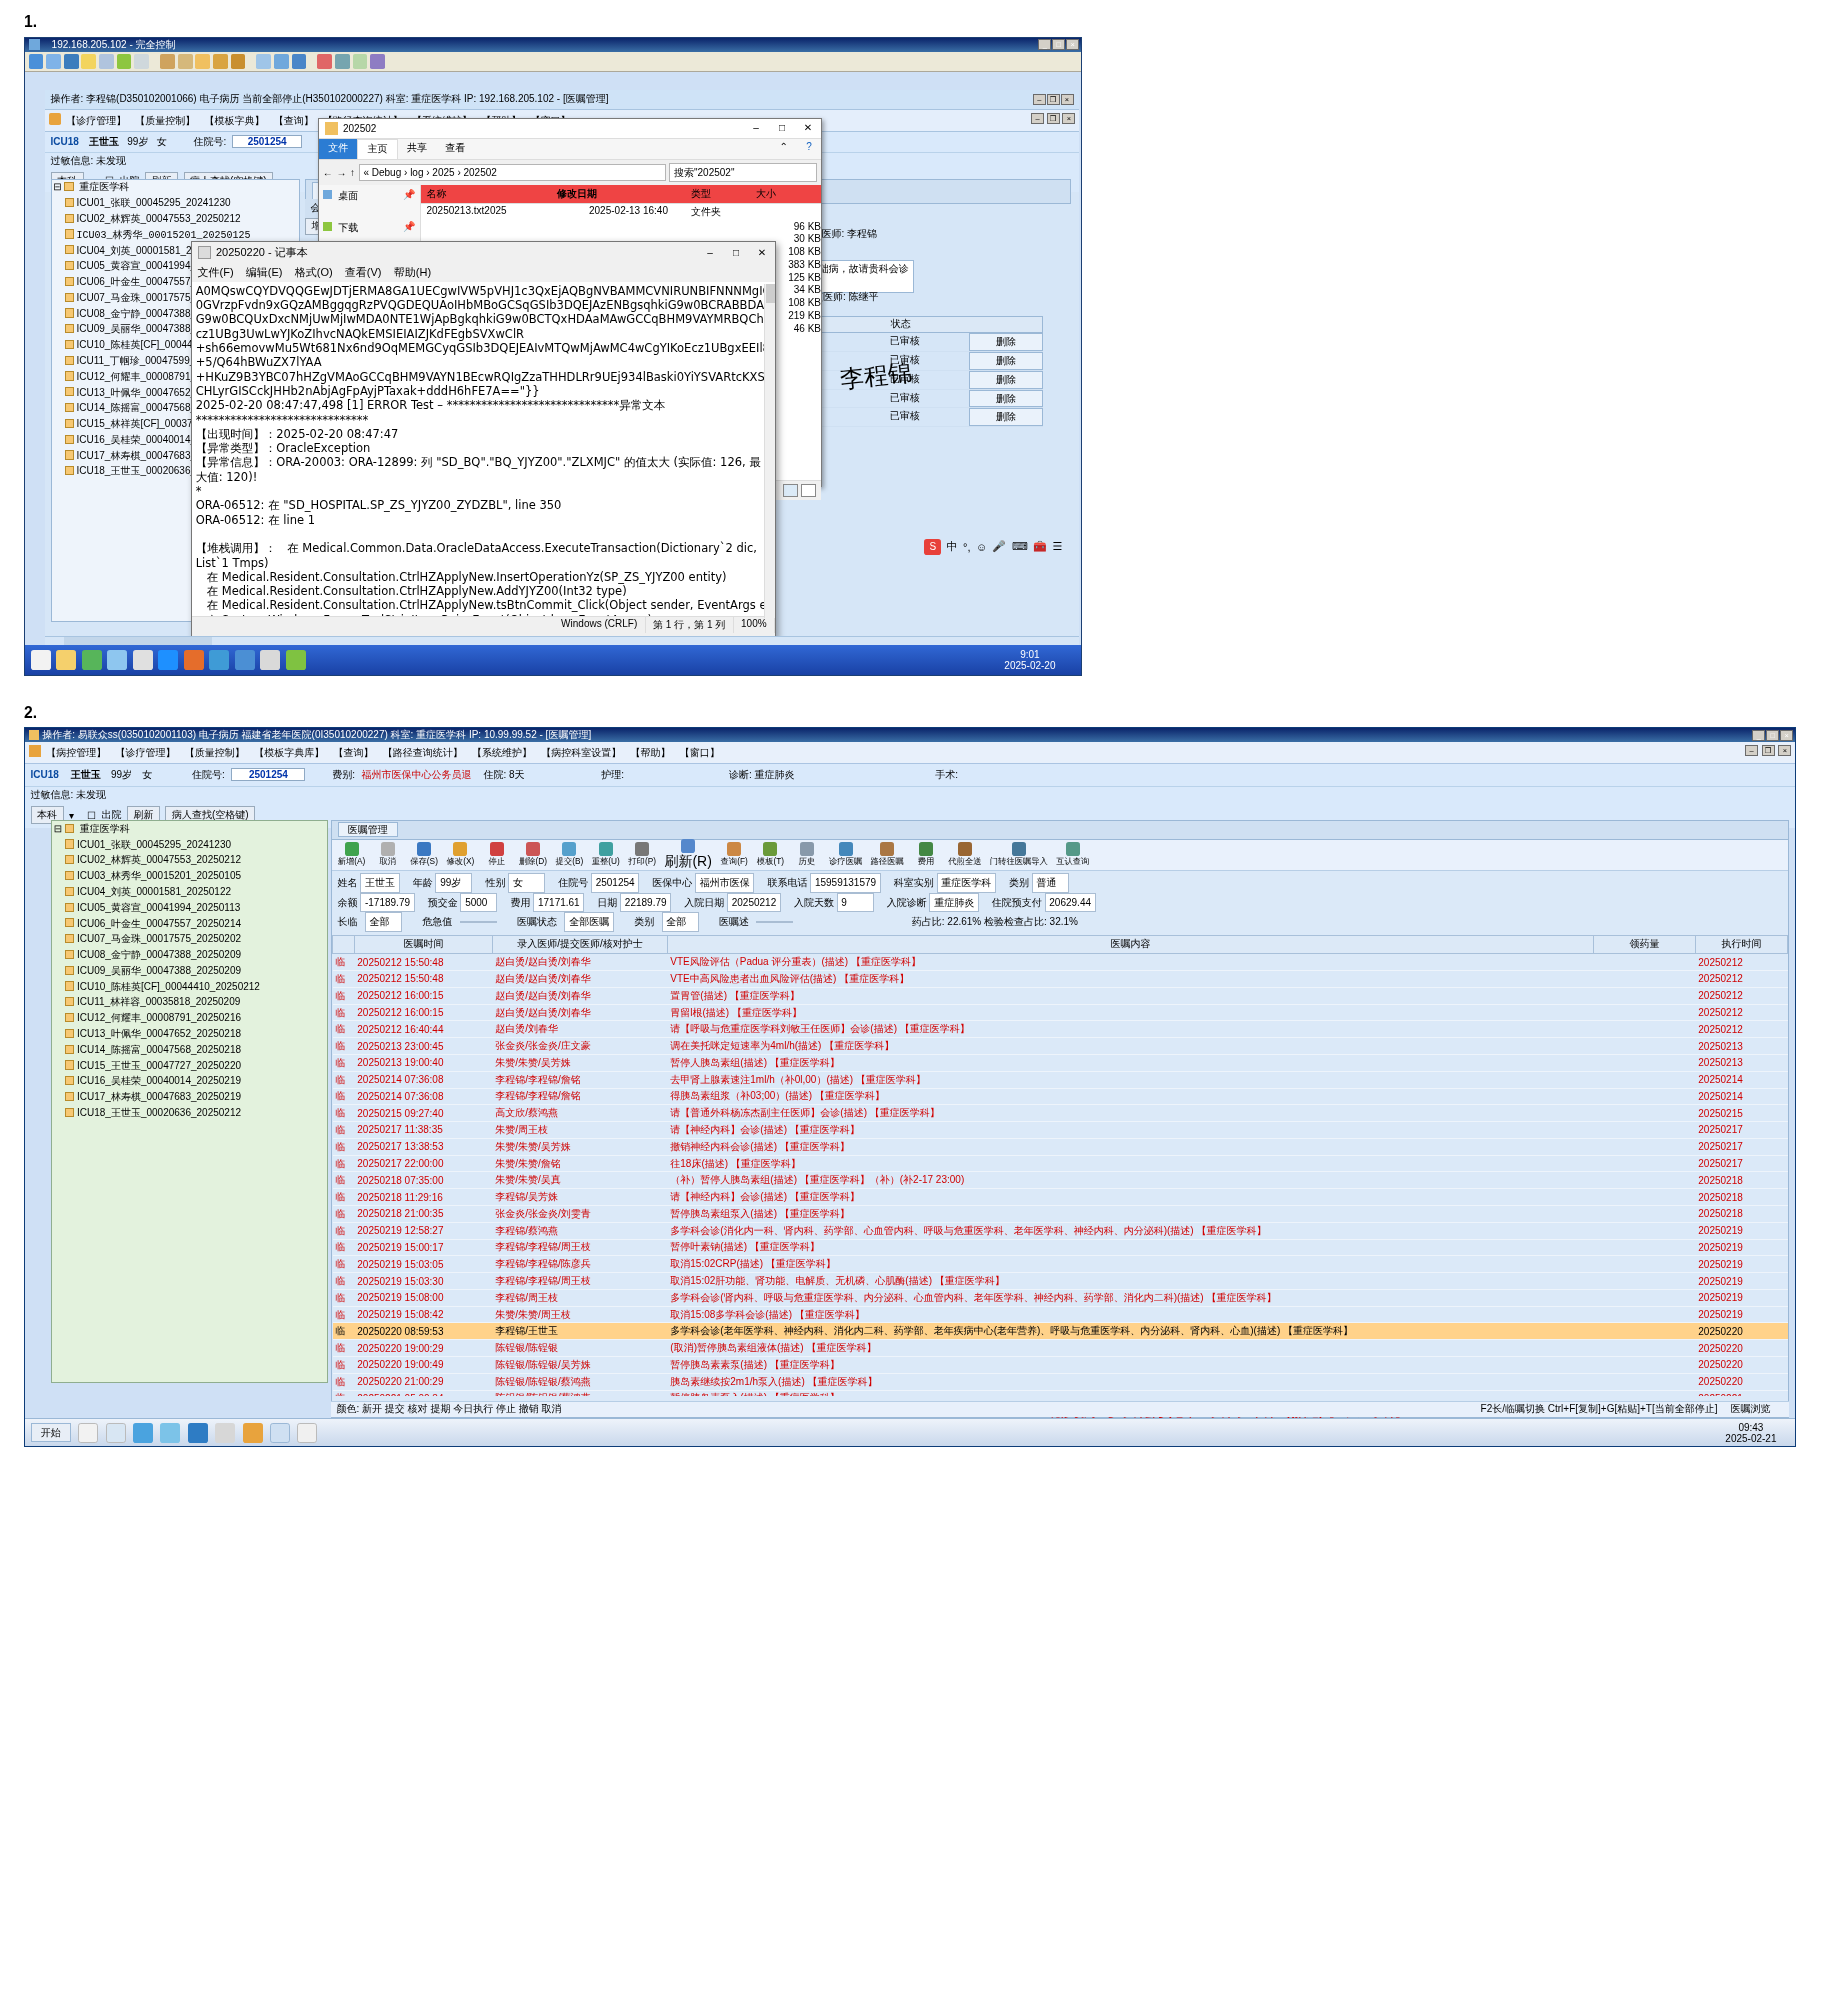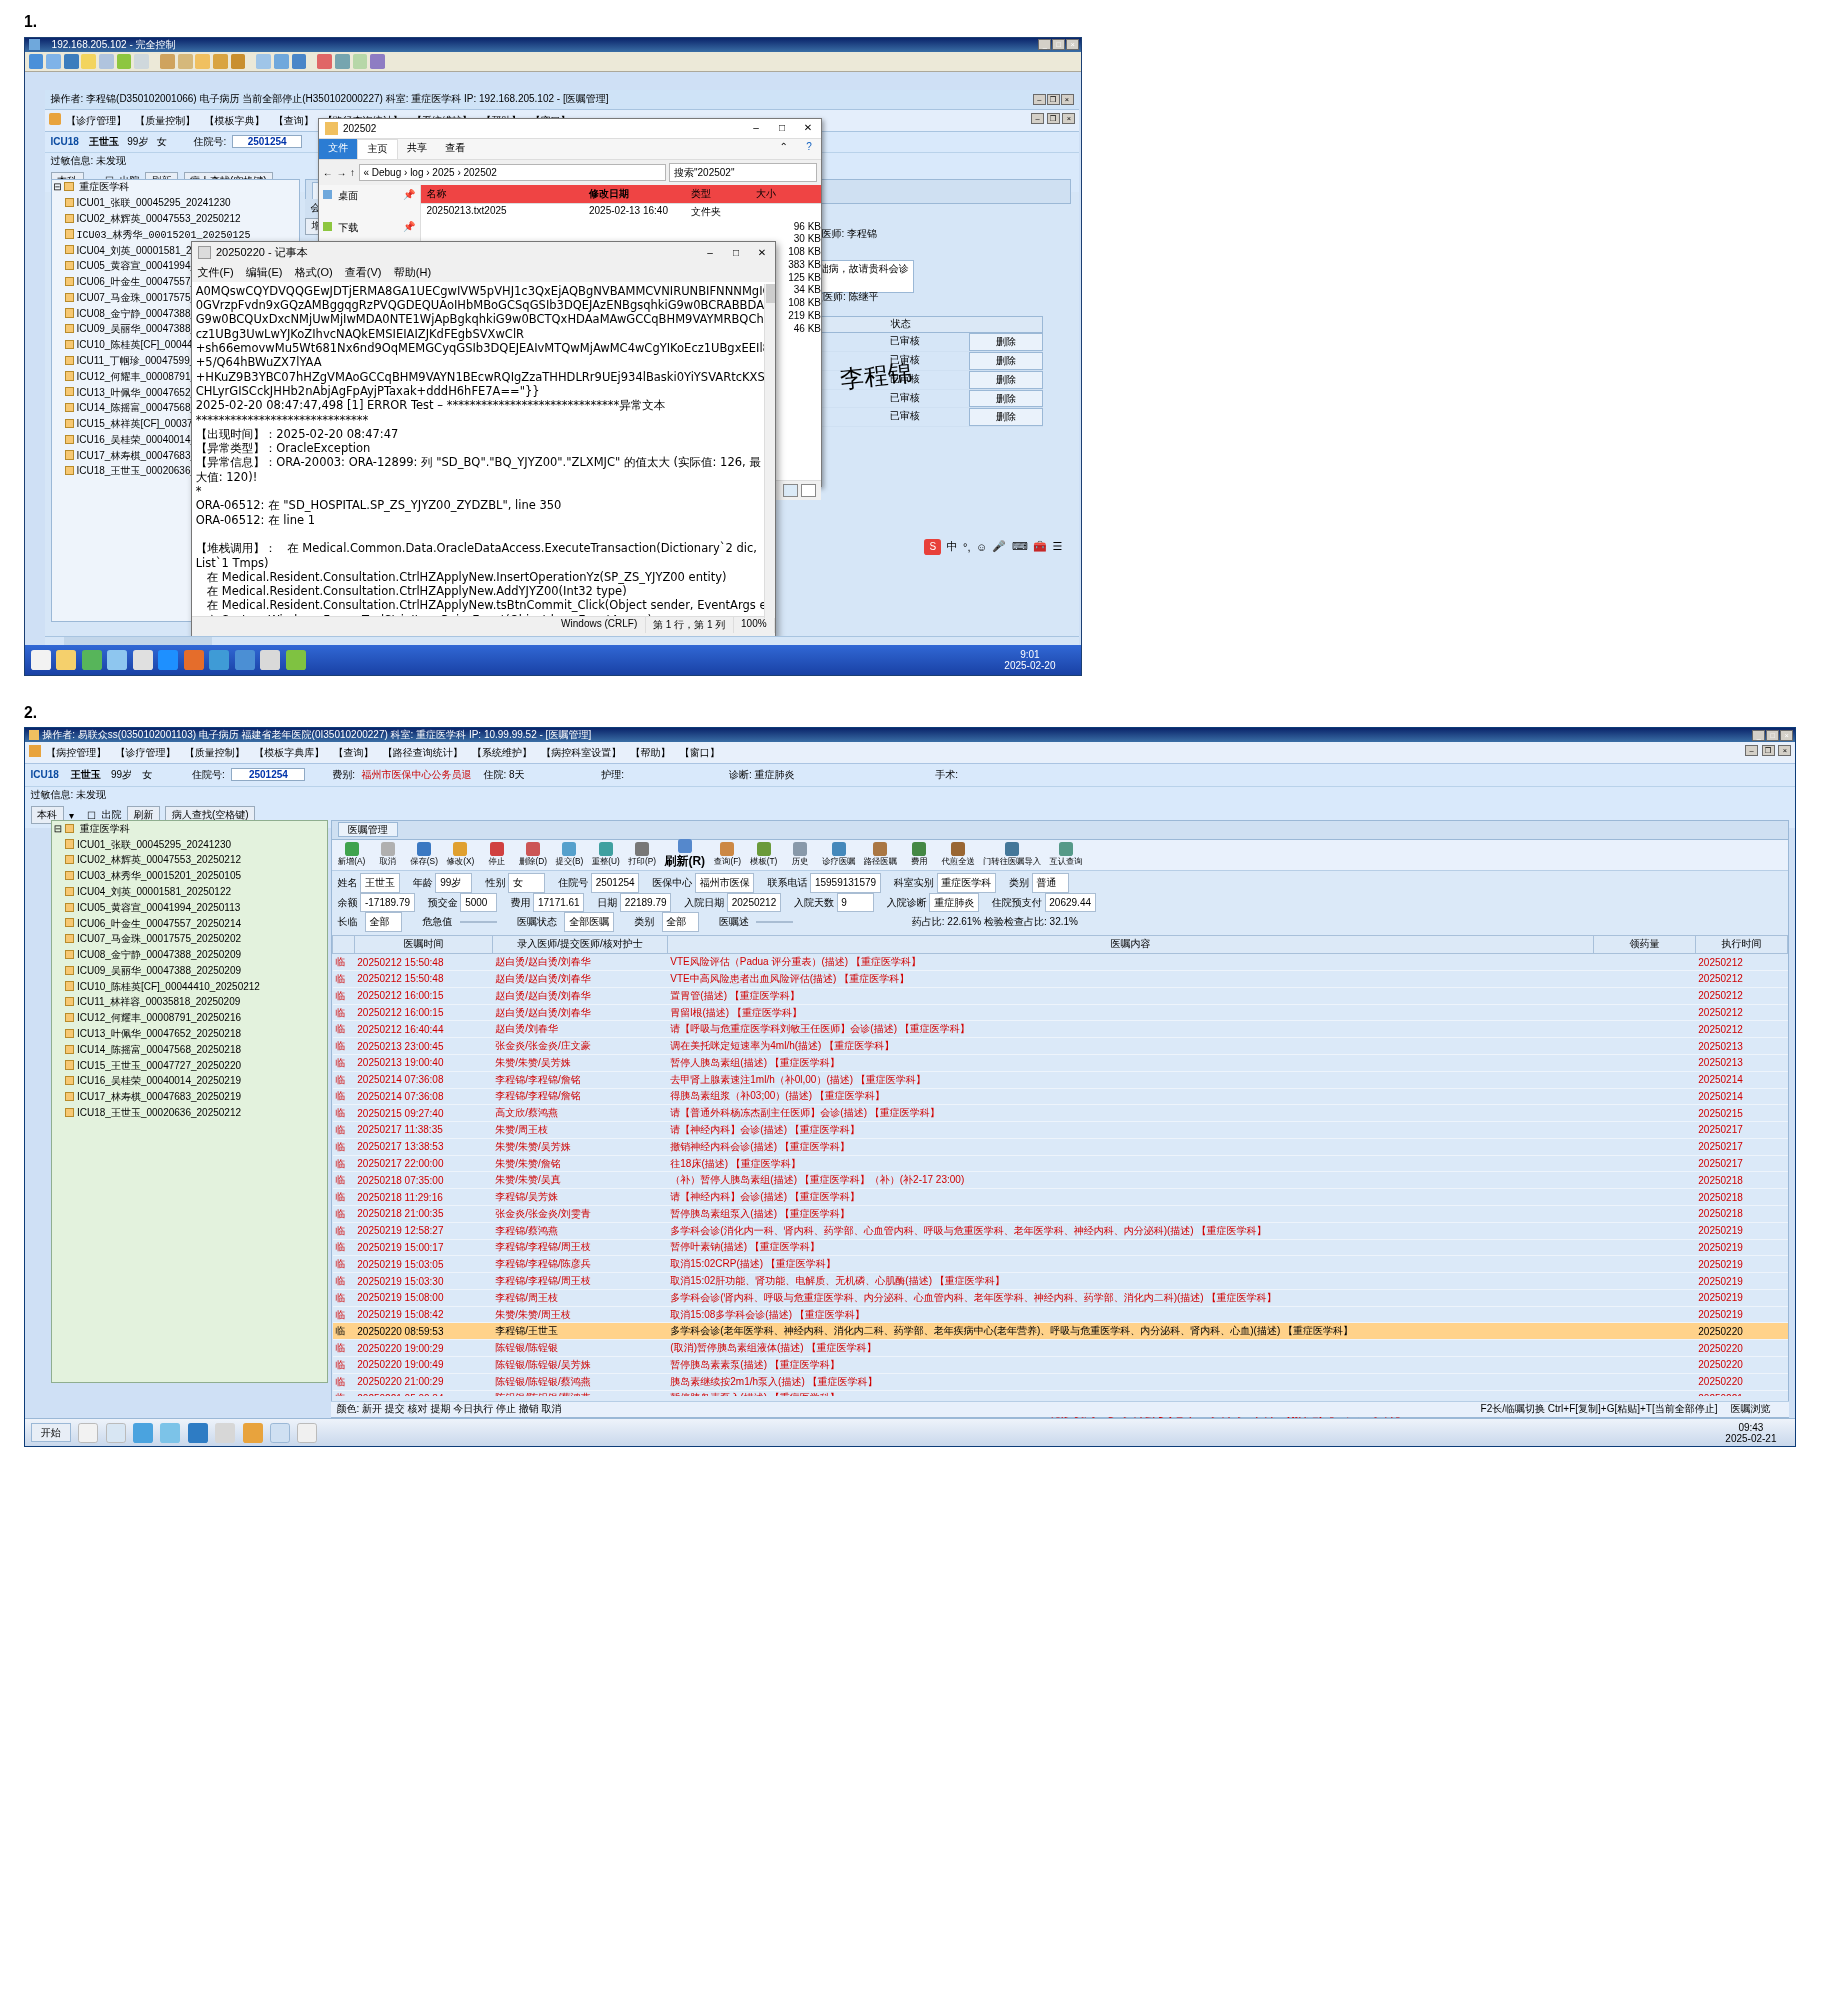--- a/index.html
+++ b/index.html
@@ -361,21 +361,21 @@
             <div style="margin-top:18.5px;">
               <span style="display:inline-block;width:9.2px;height:9.2px;background:#8dc63f;margin-right:3.7px;"></span>
               <span>下载</span>
               <span style="float:right;">📌</span>
             </div>
           </div>
           <div style="flex:1;background:#fff;">
             <div style="display:flex;background:#ef4444;border-bottom:0.9px solid #ddd;padding:1.8px 0;">
               <div style="flex:1;padding-left:5.5px;">名称</div>
               <div style="width:102px;font-weight:bold;">修改日期</div>
-              <div style="width:65px;">类型</div>
+              <div style="width:65px;margin-left:32px;">类型</div>
               <div style="width:65px;">大小</div>
             </div>
             <div id="s1files">
                 <div style="display: flex; padding: 0.9px 0px;">
                   <div style="flex: 1 1 0%; padding-left: 5.5px;">20250213.txt2025</div>
                   <div style="width: 102px;">2025-02-13 16:40</div>
                   <div style="width: 65px;">文件夹</div>
                   <div style="width: 65px; text-align: right;"></div>
                 </div>
                 <div style="display: flex; padding: 0.9px 0px;">
@@ -651,21 +651,21 @@
           <div class="tb-item" style="width: auto; min-width: 28px;">
             <div class="gl" style="width: 14px; height: 14px; border-radius: 2.8px; background: rgb(63, 160, 160);"></div>
             <div style="font-size: 8.3px; white-space: nowrap;">重整(U)</div>
           </div>
           <div class="tb-item" style="width: auto; min-width: 28px;">
             <div class="gl" style="width: 14px; height: 14px; border-radius: 2.8px; background: rgb(119, 119, 119);"></div>
             <div style="font-size: 8.3px; white-space: nowrap;">打印(P)</div>
           </div>
           <div class="tb-item" style="width: auto; min-width: 28px;">
             <div class="gl" style="width: 14px; height: 14px; border-radius: 2.8px; background: rgb(85, 136, 204);"></div>
-            <div style="font-size: 12px; white-space: nowrap; font-weight: bold;">刷新(R)</div>
+            <div style="font-size: 14px; white-space: nowrap;">刷新(R)</div>
           </div>
           <div class="tb-item" style="width: auto; min-width: 28px;">
             <div class="gl" style="width: 14px; height: 14px; border-radius: 2.8px; background: rgb(204, 136, 68);"></div>
             <div style="font-size: 8.3px; white-space: nowrap;">查询(F)</div>
           </div>
           <div class="tb-item" style="width: auto; min-width: 28px;">
             <div class="gl" style="width: 14px; height: 14px; border-radius: 2.8px; background: rgb(106, 154, 58);"></div>
             <div style="font-size: 8.3px; white-space: nowrap;">模板(T)</div>
           </div>
           <div class="tb-item" style="width: auto; min-width: 28px;">

